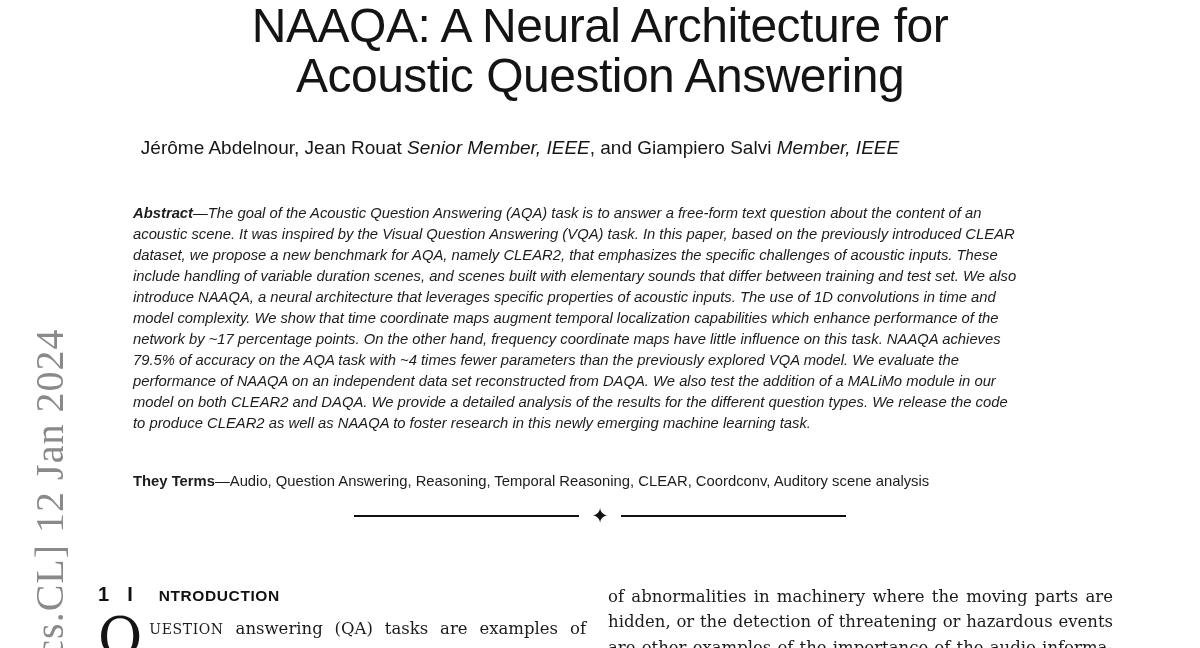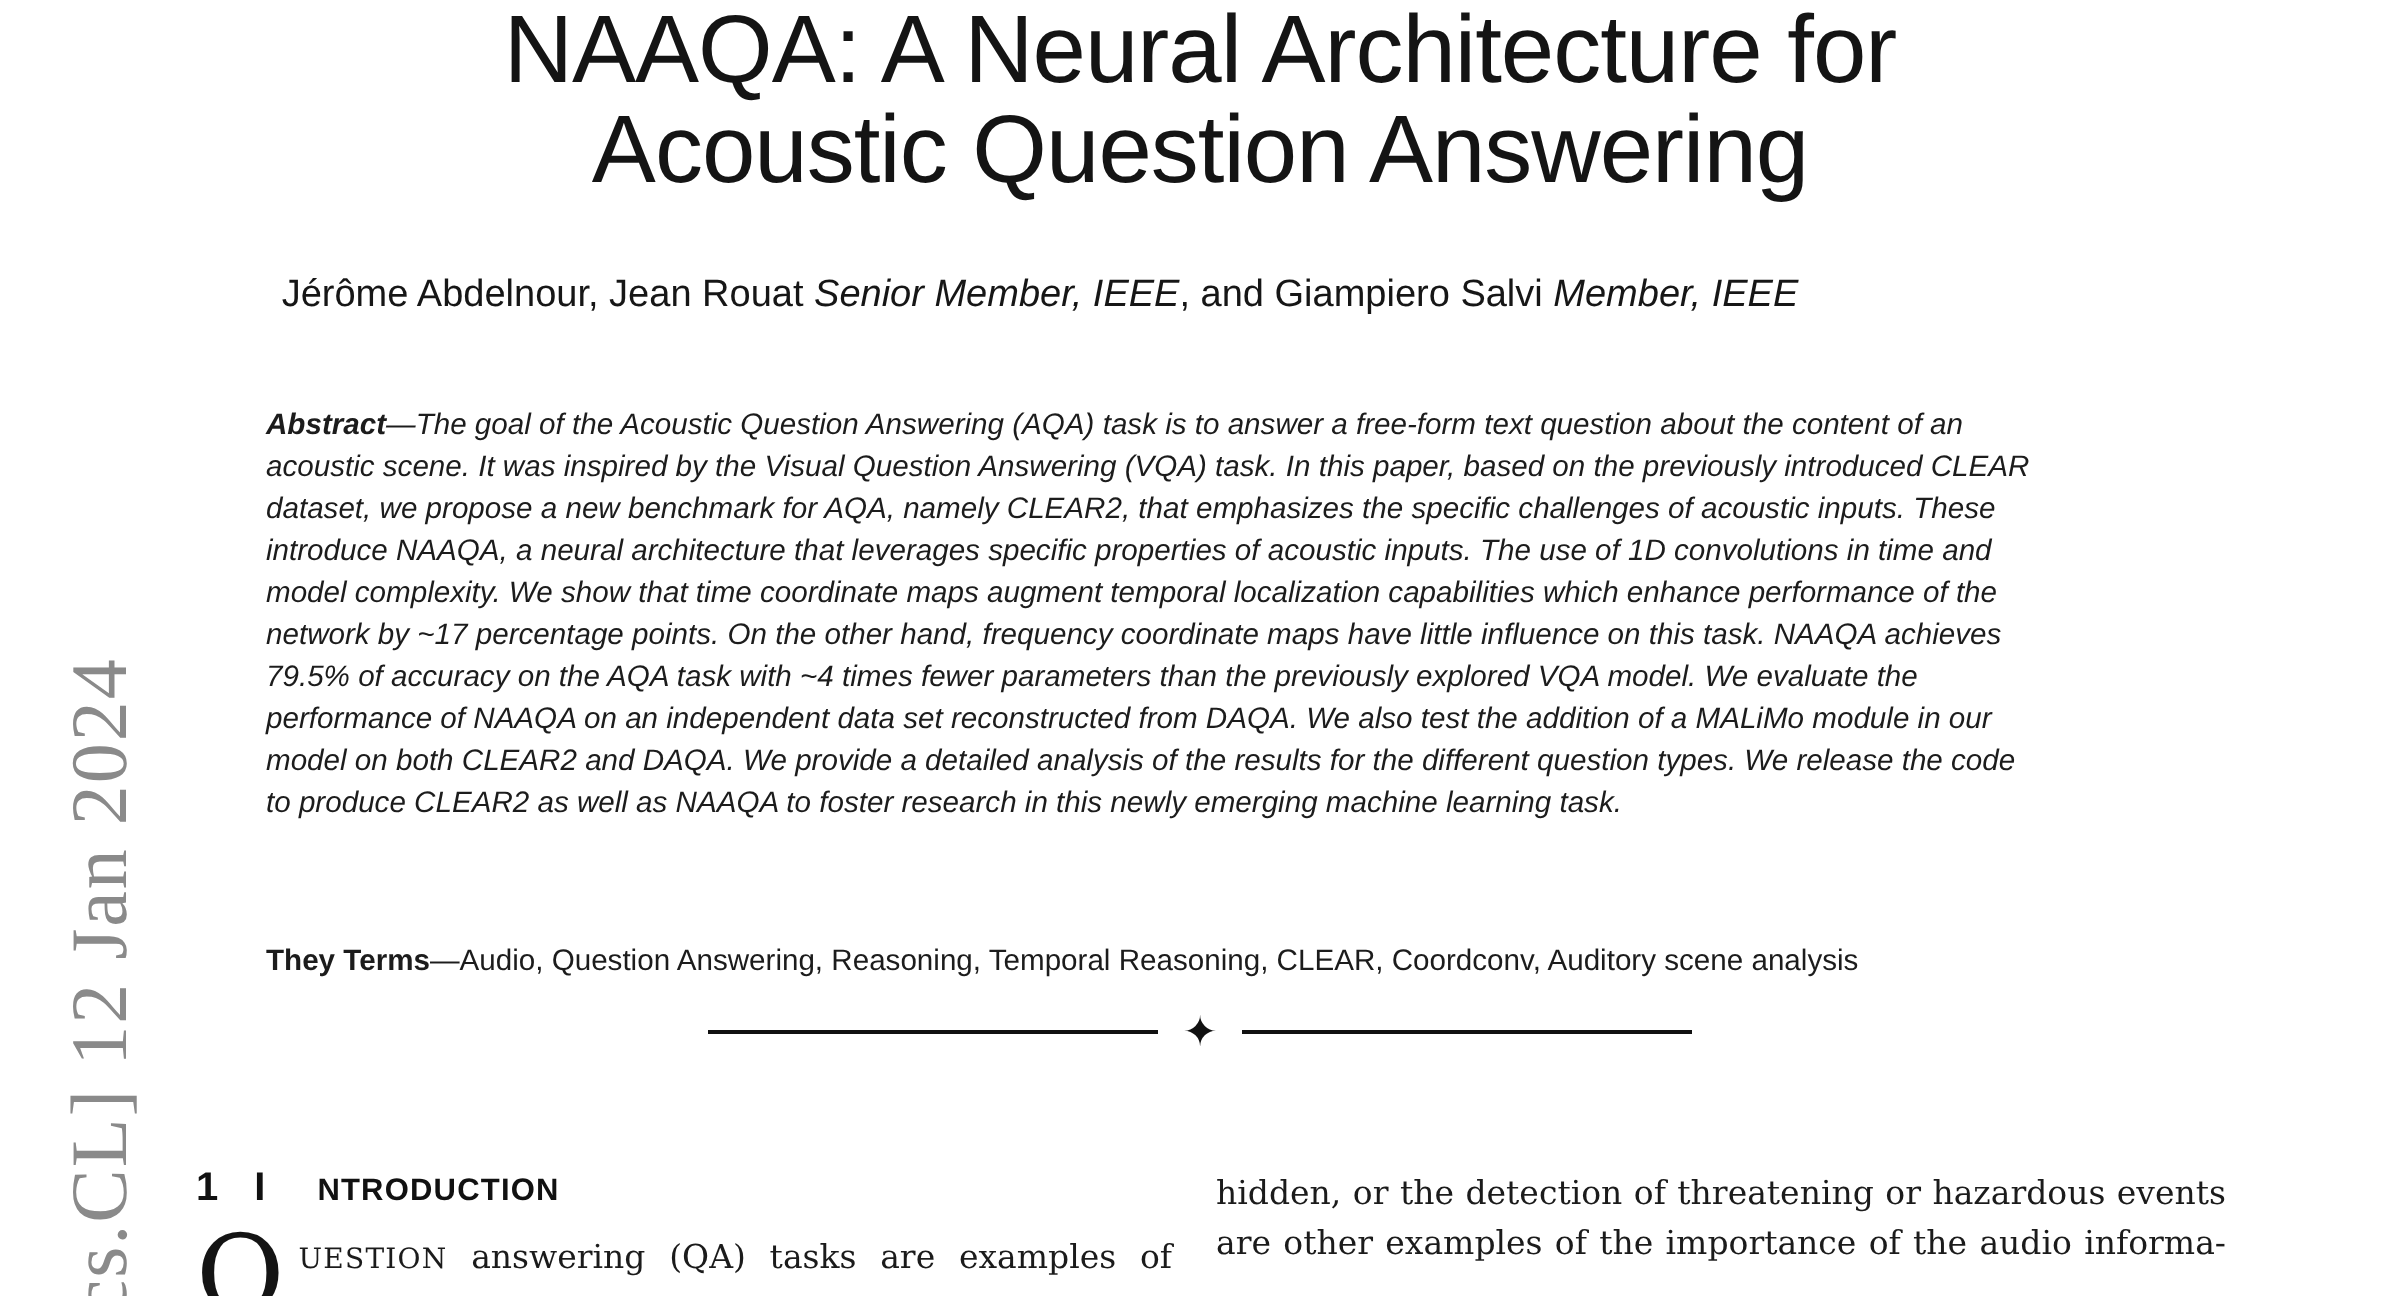--- a/index.html
+++ b/index.html
@@ -89,20 +89,21 @@
 
   <div class="title-line l1">NAAQA: A Neural Architecture for</div>
   <div class="title-line l2">Acoustic Question Answering</div>
 
   <div class="authors"><span>Jérôme Abdelnour, Jean Rouat </span><span class="it">Senior Member, IEEE</span><span>, and Giampiero Salvi </span><span class="it">Member, IEEE</span></div>
 
   <div class="abstract">
     <div class="abs-line"><b>Abstract</b><span>—The goal of the Acoustic Question Answering (AQA) task is to answer a free-form text question about the content of an</span></div>
     <div class="abs-line">acoustic scene. It was inspired by the Visual Question Answering (VQA) task. In this paper, based on the previously introduced CLEAR</div>
     <div class="abs-line">dataset, we propose a new benchmark for AQA, namely CLEAR2, that emphasizes the specific challenges of acoustic inputs. These</div>
+    <div class="abs-line">include handling of variable duration scenes, and scenes built with elementary sounds that differ between training and test set. We also</div>
     <div class="abs-line">introduce NAAQA, a neural architecture that leverages specific properties of acoustic inputs. The use of 1D convolutions in time and</div>
     <div class="abs-line">model complexity. We show that time coordinate maps augment temporal localization capabilities which enhance performance of the</div>
     <div class="abs-line">network by ~17 percentage points. On the other hand, frequency coordinate maps have little influence on this task. NAAQA achieves</div>
     <div class="abs-line">79.5% of accuracy on the AQA task with ~4 times fewer parameters than the previously explored VQA model. We evaluate the</div>
     <div class="abs-line">performance of NAAQA on an independent data set reconstructed from DAQA. We also test the addition of a MALiMo module in our</div>
     <div class="abs-line">model on both CLEAR2 and DAQA. We provide a detailed analysis of the results for the different question types. We release the code</div>
     <div class="abs-line">to produce CLEAR2 as well as NAAQA to foster research in this newly emerging machine learning task.</div>
   </div>
 
   <div class="index-terms"><b>They Terms</b><span>—Audio, Question Answering, Reasoning, Temporal Reasoning, CLEAR, Coordconv, Auditory scene analysis</span></div>
@@ -116,17 +117,18 @@
   <div class="col-left">
     <div class="heading"><span class="num">1</span><span class="cap">I</span><span class="rest">NTRODUCTION</span></div>
     <div class="body-serif intro-par">
       <span class="dropcap">Q</span>
       <div class="jline"><span class="smallcaps">UESTION</span><span> answering (QA) tasks are examples of con-</span></div>
       <div class="jline">textual reasoning problems. They require the interpretation</div>
     </div>
   </div>
 
   <div class="col-right body-serif">
+    <div class="jline">of abnormalities in machinery where the moving parts are</div>
     <div class="jline">hidden, or the detection of threatening or hazardous events</div>
     <div class="jline">are other examples of the importance of the audio informa-</div>
   </div>
 
 </div>
 
 </body></html>

